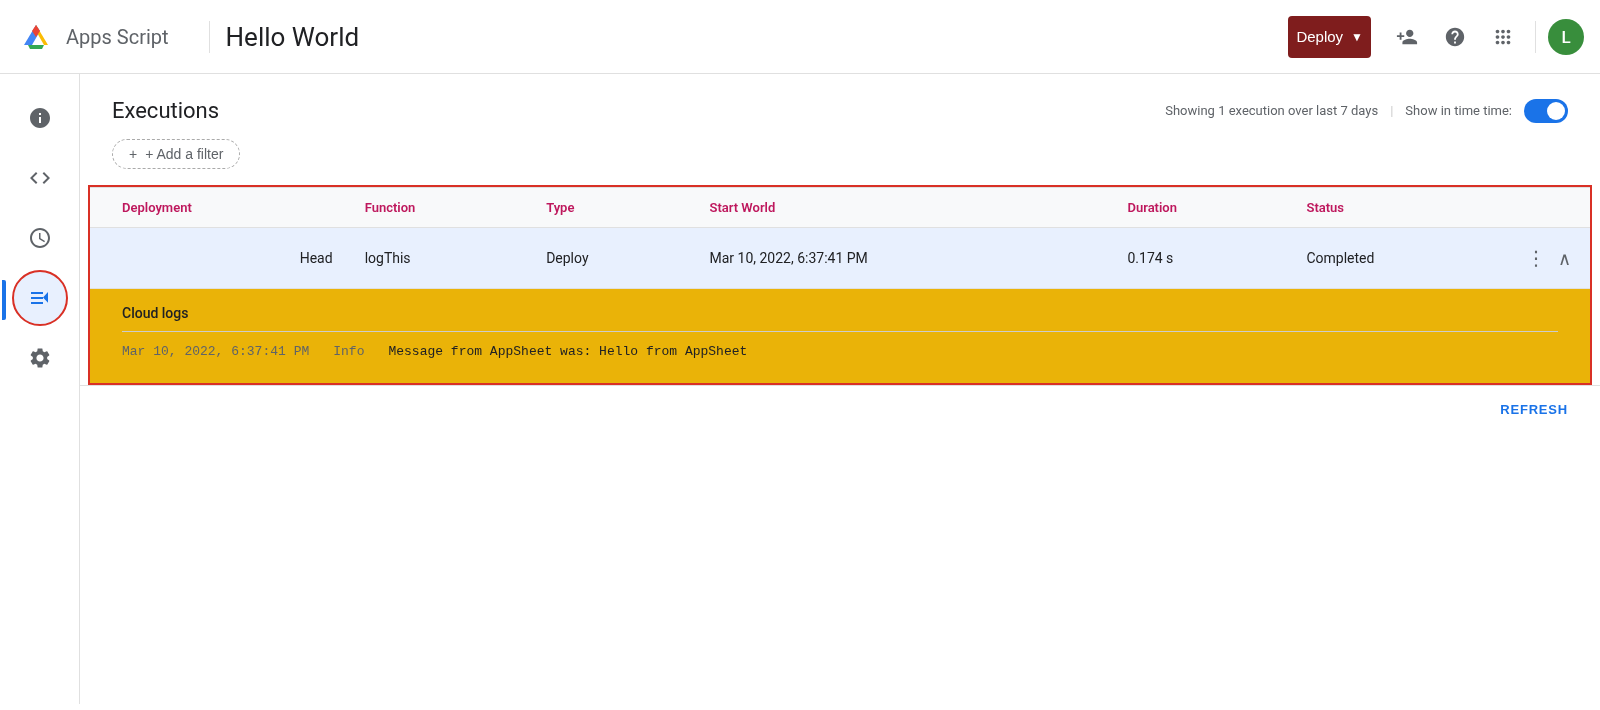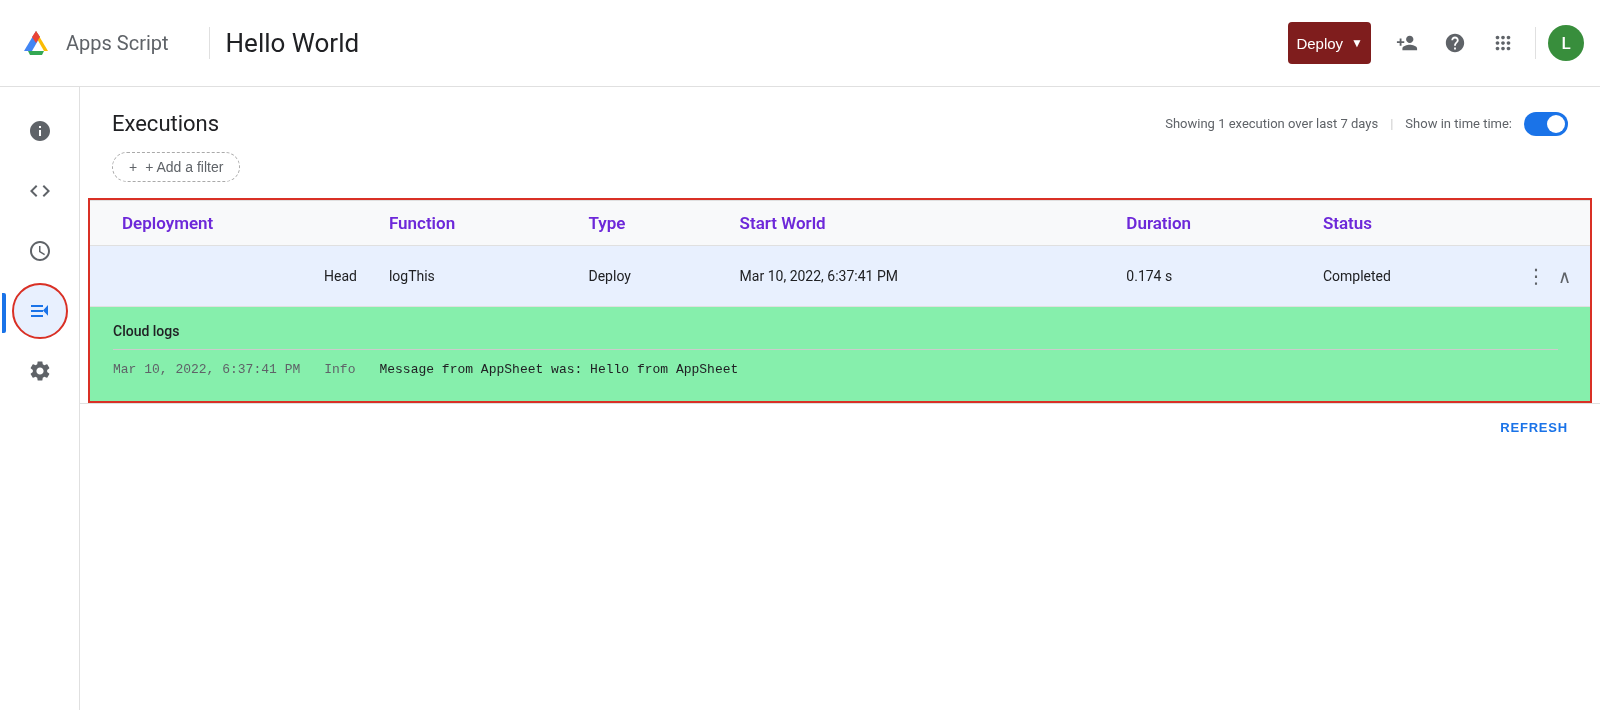--- a/index.html
+++ b/index.html
@@ -2,21 +2,21 @@
 <html><head>
   <meta charset="utf-8">
   <style>
     * { box-sizing: border-box; margin: 0; padding: 0; }
     body { font-family: 'Google Sans', Roboto, Arial, sans-serif; background: #fff; color: #202124; font-size: 14px; }
 
     
     .header {
       display: flex;
       align-items: center;
-      height: 87px;
+      height: 74px;
       padding: 0 16px;
       border-bottom: 1px solid #e0e0e0;
       background: #fff;
     }
     .header-logo {
       display: flex;
       align-items: center;
       gap: 10px;
       margin-right: 24px;
     }
@@ -217,23 +217,23 @@
       border-collapse: collapse;
     }
     .executions-table thead tr {
       background: #f8f9fa;
       border-top: 1px solid #e0e0e0;
       border-bottom: 1px solid #e0e0e0;
     }
     .executions-table thead th {
       text-align: left;
       padding: 12px 16px;
-      font-size: 17px;
+      font-size: 13px;
       font-weight: 600;
-      color: #6d28d9;
+      color: #be185d;
     }
     .executions-table thead th:first-child { padding-left: 32px; }
 
     
     .exec-row-selected {
       background: #e8f0fe;
     }
     .exec-row-selected td {
       padding: 18px 16px;
       font-size: 14px;
@@ -427,21 +427,21 @@
             <td>0.174 s</td>
             <td>Completed</td>
             <td style="display:flex; align-items:center; gap:12px; padding: 18px 16px;">
               <span class="three-dot">⋮</span>
               <span class="chevron-up">∧</span>
             </td>
           </tr>
         </tbody>
       </table>
 
-      <div style="background:#86efac; padding: 16px 32px 24px 23px; border-top: 1px solid #e0e0e0;">
+      <div style="background:#eab308; padding: 16px 32px 24px 32px; border-top: 1px solid #e0e0e0;">
         <div class="cloud-logs-title">Cloud logs</div>
         <div class="cloud-logs-divider"></div>
         <div class="log-entry">
           <span class="log-timestamp">Mar 10, 2022, 6:37:41 PM</span>
           <span class="log-level">Info</span>
           <span class="log-message">Message from AppSheet was: Hello from AppSheet</span>
         </div>
       </div>
     </div>
 

